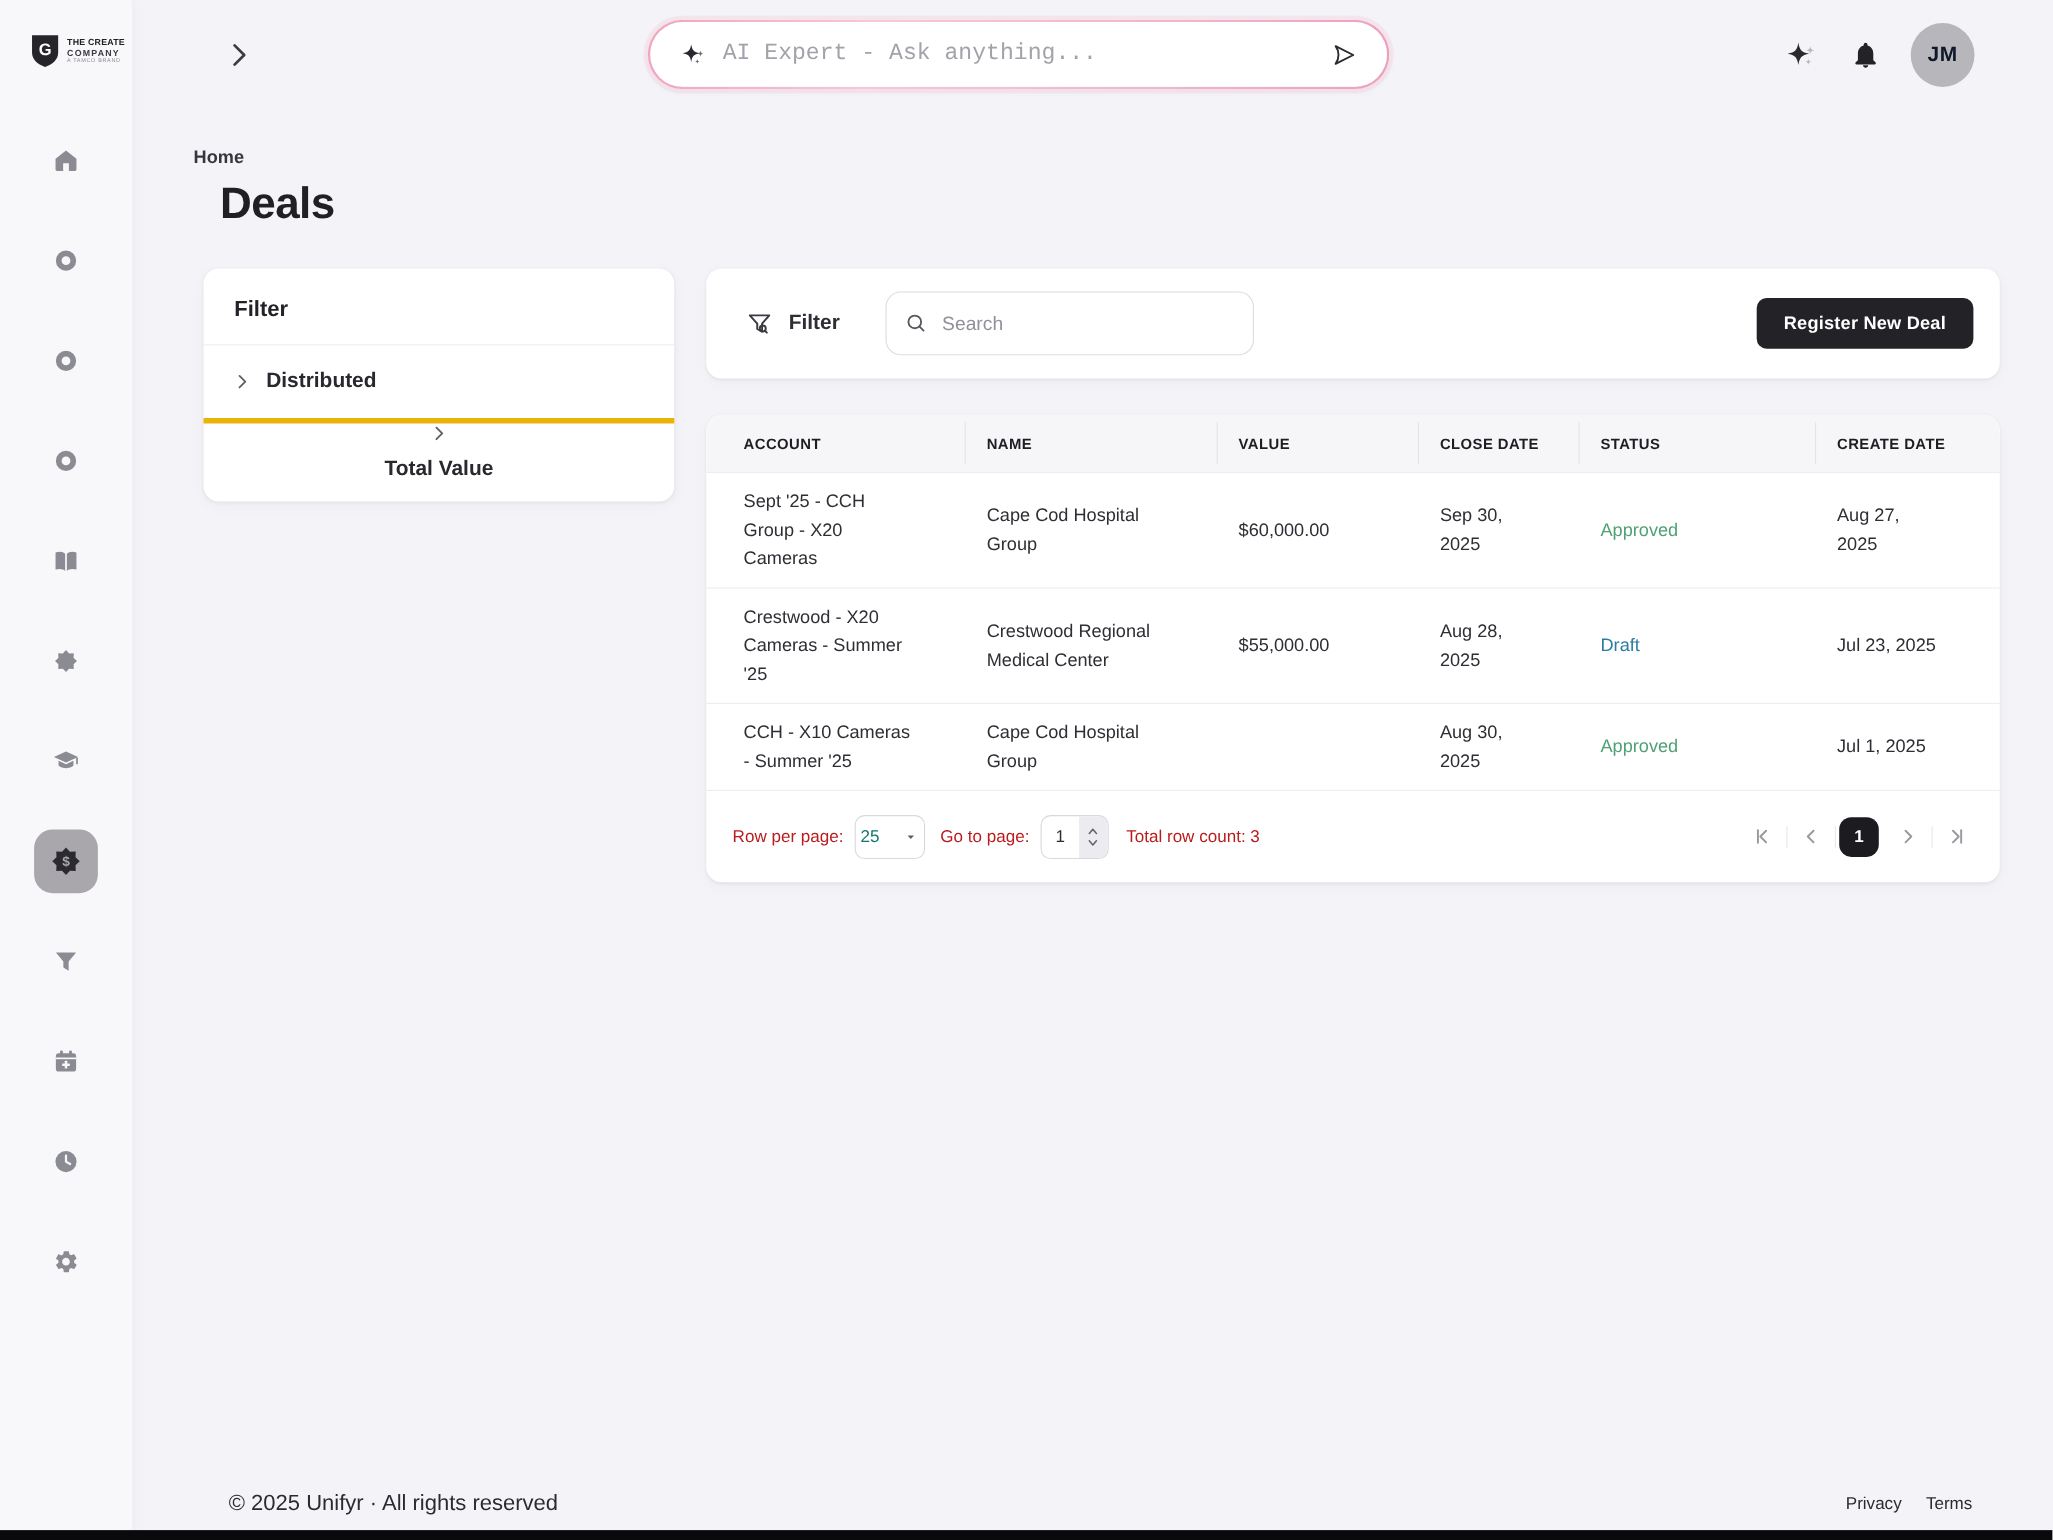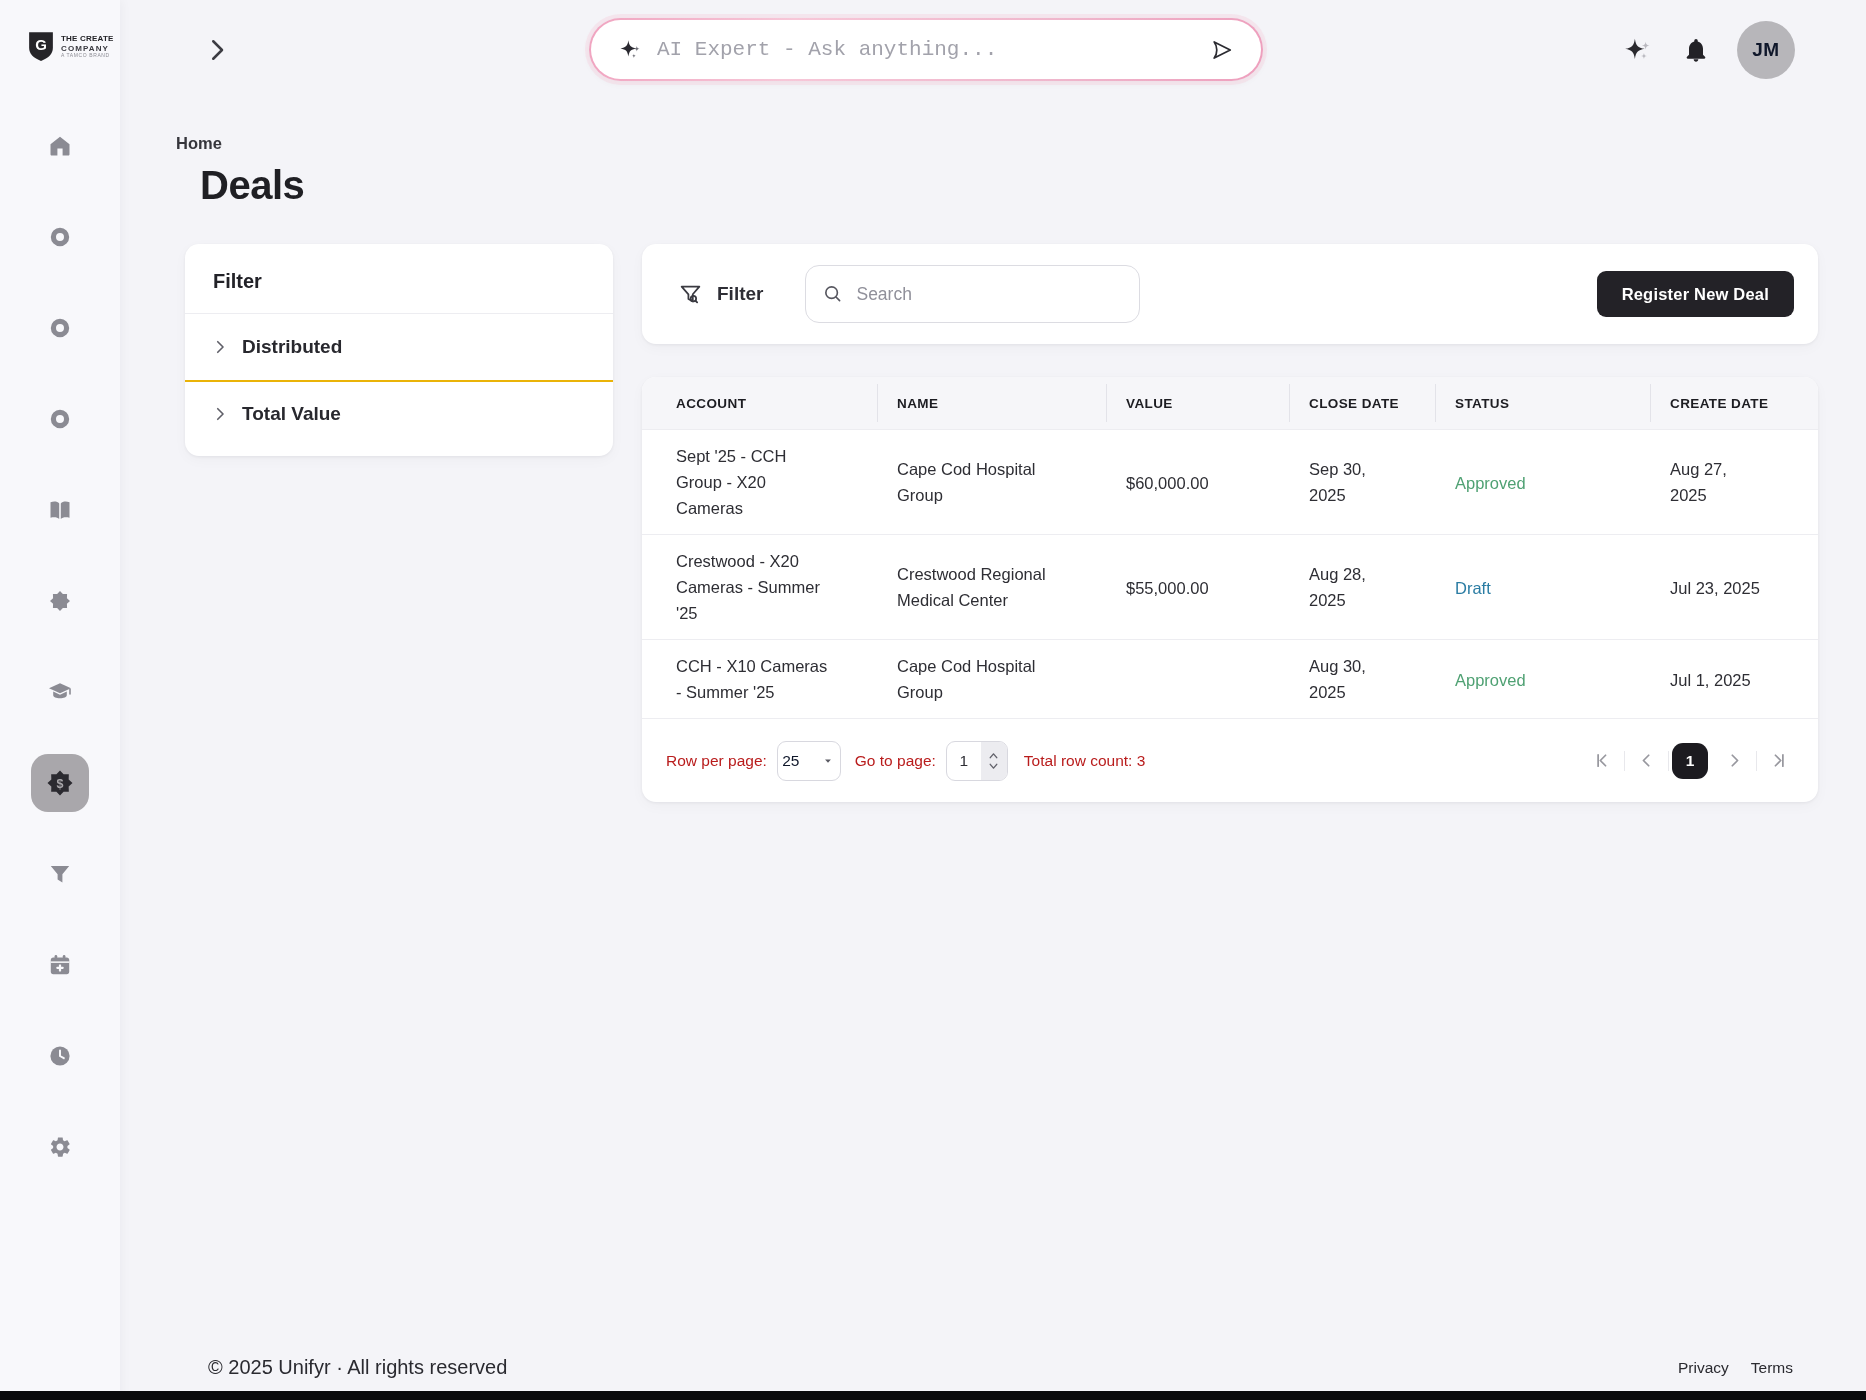--- a/index.html
+++ b/index.html
@@ -40,21 +40,21 @@
   .breadcrumb { position:absolute; left:176px; top:134px; font-size:16.5px; color:#36363c; cursor:pointer;font-weight:bold; }
   .page-title { position:absolute; left:200px; top:163px; font-size:40px; font-weight:800; color:#1f1f24; letter-spacing:-.5px; }
 
   
   .card { background:#fff; border-radius:14px; box-shadow:0 1px 3px rgba(20,20,30,.06), 0 4px 14px rgba(20,20,30,.03); }
 
   
   .filter-card { position:absolute; left:185px; top:244px; width:428px; height:212px; }
   .filter-title { padding:26px 28px 20px 28px; font-size:20px; font-weight:700; color:#222228; border-bottom:1px solid #ededf1; }
   .filter-row { display:flex; align-items:center; gap:13px; padding:0 26px; height:66px; cursor:pointer; }
-  .filter-row + .filter-row { border-top:2px solid #eab308; }
+  .filter-row + .filter-row { border-top:5px solid #eab308;flex-direction:column; }
   .filter-row svg { width:18px; height:18px; color:#5f5f68; flex:0 0 auto; }
   .filter-row-label { font-size:19px; font-weight:700; color:#28282e; }
 
   
   .toolbar-card { position:absolute; left:642px; top:244px; width:1176px; height:100px; display:flex; align-items:center; padding:0 24px; }
   .toolbar-filter { display:flex; align-items:center; gap:14px; margin-left:12px; cursor:pointer; }
   .toolbar-filter svg { width:25px; height:25px; color:#3a3a41; }
   .toolbar-filter-label { font-size:19px; font-weight:650; color:#2e2e35; }
   .search-box { margin-left:42px; width:335px; height:58px; border:1px solid #dcdce2; border-radius:14px; background:#fff;
                 display:flex; align-items:center; padding:0 16px; }
@@ -79,21 +79,21 @@
   .td-name span { max-width:160px; }
   .td-account span { max-width:175px; }
   .td-close span { max-width:70px; }
   .td-create span { max-width:94px; }
   .td-status { font-weight:400; }
 
   
   .pager { border-top:1px solid #ededf1; height:84px; display:flex; align-items:center; padding:0 22px 0 24px; }
   .pager-label { font-size:15.5px; color:#b91c1c; }
   .select-box { margin-left:10px; width:64px; height:40px; border:1px solid #d8d8df; border-radius:9px; display:flex; align-items:center;
-                justify-content:center; gap:22px; font-size:15.5px; color:#0f172a; cursor:pointer; background:#fff; }
+                justify-content:center; gap:22px; font-size:15.5px; color:#0f766e; cursor:pointer; background:#fff; }
   .select-box svg { width:14px; height:14px; }
   .goto-label { margin-left:14px; }
   .page-input-box { margin-left:10px; width:62px; height:40px; border:1px solid #d8d8df; border-radius:9px; display:flex; overflow:hidden; background:#fff; }
   .page-input { width:34px; border:none; outline:none; text-align:center; font-size:15.5px; color:#2e2e34; font-family:inherit; background:transparent; }
   .spinner { width:26px; background:#ececf0; display:flex; flex-direction:column; align-items:center; justify-content:center; gap:2px; cursor:pointer; }
   .spinner svg { width:13px; height:9px; color:#63636c; }
   .total-label { margin-left:16px; }
   .pager-nav { margin-left:auto; display:flex; align-items:center; }
   .pnav { width:36px; height:36px; display:flex; align-items:center; justify-content:center; color:#98989f; cursor:pointer; position:relative; }
   .pnav svg { width:21px; height:21px; }

